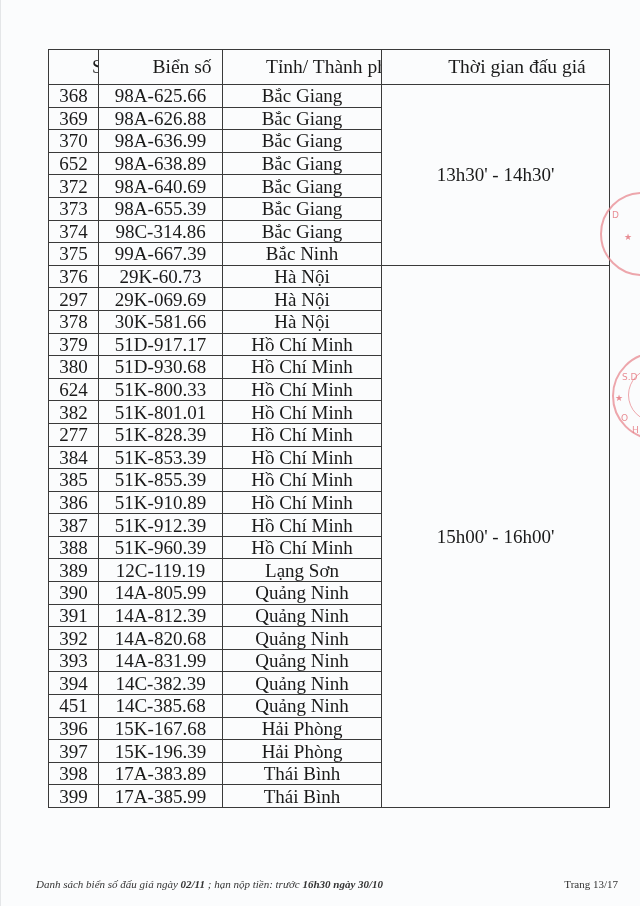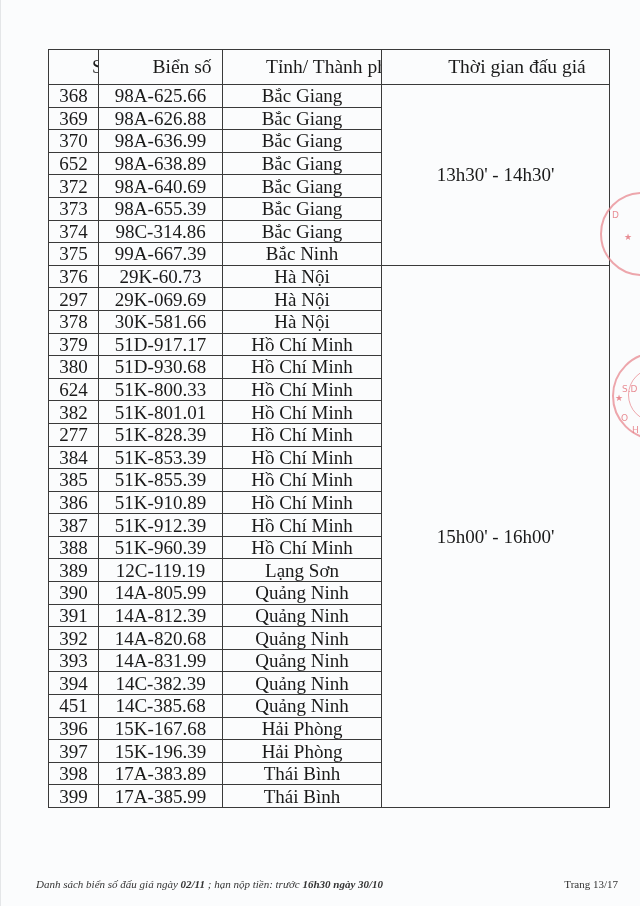--- a/index.html
+++ b/index.html
@@ -214,21 +214,21 @@
         <td>Thái Bình</td>
       </tr>
     </tbody>
 </table>
 
 <div class="stamp" style="left:600px; top:192px; width:80px; height:80px;"></div>
 <div class="stamp-mark" style="left:612px; top:210px;">D</div>
 <div class="stamp-mark" style="left:624px; top:232px;">★</div>
 <div class="stamp" style="left:612px; top:352px; width:84px; height:84px;"></div>
 <div class="stamp-inner" style="left:628px; top:368px; width:52px; height:52px;"></div>
-<div class="stamp-mark" style="left:622px; top:384px;">S.D</div>
+<div class="stamp-mark" style="left:622px; top:372px;">S.D</div>
 <div class="stamp-mark" style="left:615px; top:393px;">★</div>
 <div class="stamp-mark" style="left:621px; top:413px;">O</div>
 <div class="stamp-mark" style="left:632px; top:425px;">H</div>
 
 <div class="footer">
   <span class="note"><span>Danh sách biển số đấu giá ngày </span><b>02/11</b><span> ; hạn nộp tiền: trước </span><b>16h30 ngày 30/10</b></span>
   <span>Trang 13/17</span>
 </div>
 
 </body></html>

